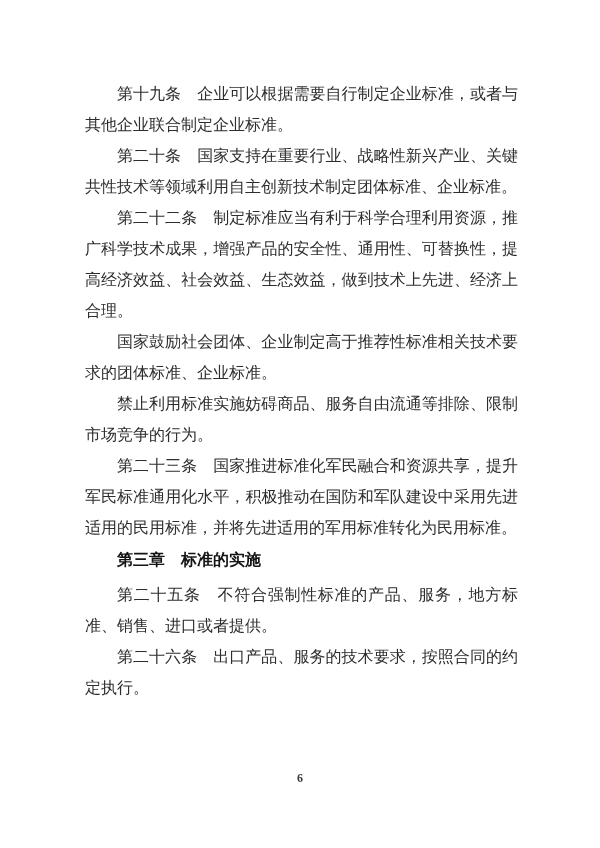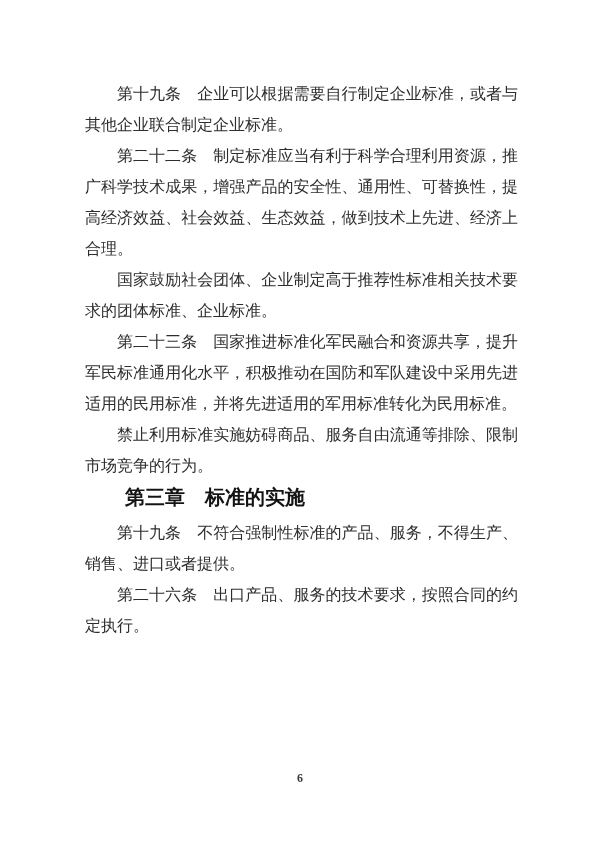--- a/index.html
+++ b/index.html
@@ -31,21 +31,21 @@
     margin: 0;
     font-size: 16px;
     line-height: 31px;
     text-align: justify;
     text-indent: 2em;
     word-break: break-all;
     color: #2d2d2d;
   }
   p.heading {
     margin: 1px 0 4px 0;
-    font-size: 20px;
+    font-size: 16px;
     line-height: 31px;
     text-indent: 2em;
     font-weight: bold;
     color: #141414;
     text-align: left;
   }
   .page-number {
     position: absolute;
     top: 768px;
     left: 0;
@@ -56,22 +56,23 @@
     font-weight: bold;
     color: #3a3a3a;
   }
 </style>
 </head>
 <body>
 
 <div class="page">
   <div class="content">
     <p class="para">第十九条　企业可以根据需要自行制定企业标准，或者与其他企业联合制定企业标准。</p>
+    <p class="para">第二十条　国家支持在重要行业、战略性新兴产业、关键共性技术等领域利用自主创新技术制定团体标准、企业标准。</p>
     <p class="para">第二十二条　制定标准应当有利于科学合理利用资源，推广科学技术成果，增强产品的安全性、通用性、可替换性，提高经济效益、社会效益、生态效益，做到技术上先进、经济上合理。</p>
     <p class="para">国家鼓励社会团体、企业制定高于推荐性标准相关技术要求的团体标准、企业标准。</p>
+    <p class="para">禁止利用标准实施妨碍商品、服务自由流通等排除、限制市场竞争的行为。</p>
     <p class="para">第二十三条　国家推进标准化军民融合和资源共享，提升军民标准通用化水平，积极推动在国防和军队建设中采用先进适用的民用标准，并将先进适用的军用标准转化为民用标准。</p>
-    <p class="para">禁止利用标准实施妨碍商品、服务自由流通等排除、限制市场竞争的行为。</p>
     <p class="heading">第三章　标准的实施</p>
-    <p class="para">第十九条　不符合强制性标准的产品、服务，不得生产、销售、进口或者提供。</p>
+    <p class="para">第二十五条　不符合强制性标准的产品、服务，地方标准、销售、进口或者提供。</p>
     <p class="para">第二十六条　出口产品、服务的技术要求，按照合同的约定执行。</p>
   </div>
   <div class="page-number">6</div>
 </div>
 
 </body></html>

